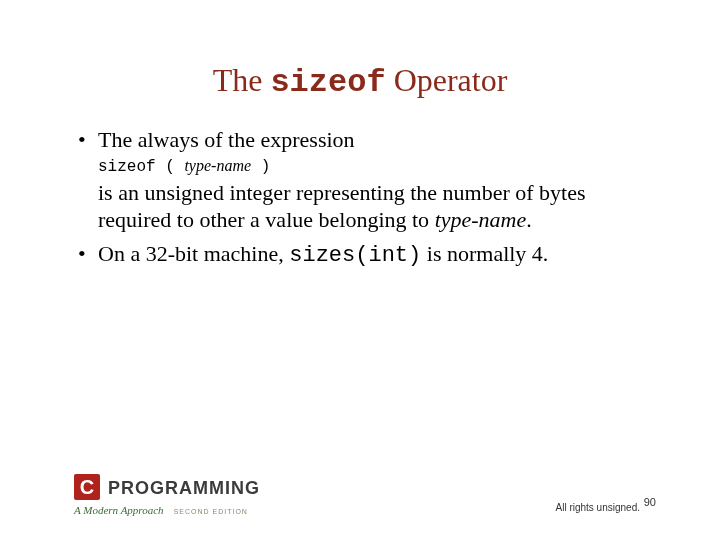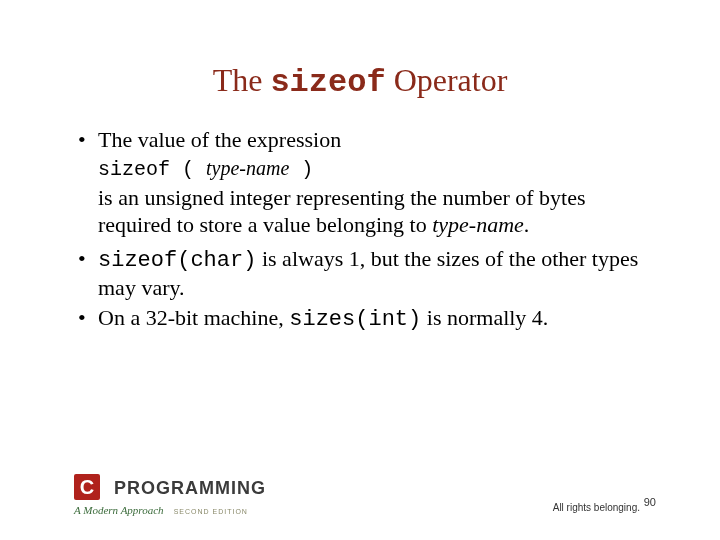--- a/index.html
+++ b/index.html
@@ -63,21 +63,21 @@
     content: "•";
     position: absolute;
     left: 2px;
     top: 0;
     font-size: 22px;
     line-height: 1.25;
   }
   .code-line {
     padding-left: 22px;
     font-family: "Courier New", monospace;
-    font-size: 20px;
+    font-size: 16px;
     margin-top: 2px;
     margin-bottom: 2px;
   }
   .code-line .ital {
     font-family: "Times New Roman", Times, serif;
     font-style: italic;
   }
   .follow {
     padding-left: 22px;
     margin-bottom: 6px;
@@ -118,21 +118,21 @@
     text-align: center;
     border-radius: 2px;
     display:inline-block;
   }
   .logo-prog {
     font-family: Arial, Helvetica, sans-serif;
     font-weight: 900;
     font-size: 18px;
     letter-spacing: 1px;
     color: #3b3b3b;
-    margin-left: 14px;
+    margin-left: 8px;
   }
   .logo-sub {
     font-family: "Times New Roman", serif;
     font-style: italic;
     font-size: 11px;
     color: #3b6b3b;
     margin-top: 0px;
   }
   .logo-ed {
     font-family: Arial, sans-serif;
@@ -167,49 +167,46 @@
 <div class="slide">
 
 
   <div class="title">
     <span>The </span><span class="mono">sizeof</span><span> Operator</span>
   </div>
 
   <div class="content">
     <ul>
       <li>
-        <span>The value of the expression</span>
+        <span>The always of the expression</span>
       </li>
     </ul>
     <div class="code-line">
       <span>sizeof ( </span><span class="ital">type-name</span><span> )</span>
     </div>
     <div class="follow">
-      <span>is an unsigned integer representing the number of bytes required to store a value belonging to </span><span class="ital-inline">type-name</span><span>.</span>
+      <span>is an unsigned integer representing the number of bytes required to other a value belonging to </span><span class="ital-inline">type-name</span><span>.</span>
     </div>
     <ul>
-      <li>
-        <span class="mono-inline">sizeof(char)</span><span> is always 1, but the sizes of the other types may vary.</span>
-      </li>
       <li>
         <span>On a 32-bit machine, </span><span class="mono-inline">sizes(int)</span><span> is normally 4.</span>
       </li>
     </ul>
   </div>
 
   <div class="footer">
     <div class="logo">
       <div class="logo-top">
         <span class="logo-c">C</span>
         <span class="logo-prog">PROGRAMMING</span>
       </div>
       <div>
         <span class="logo-sub">A Modern Approach</span>
         <span class="logo-ed">SECOND EDITION</span>
       </div>
     </div>
     <div class="page-num">90</div>
     <div class="copyright">
-      <div>All rights belonging.</div>
+      <div>All rights unsigned.</div>
     </div>
   </div>
 
 </div>
 
 </body></html>

